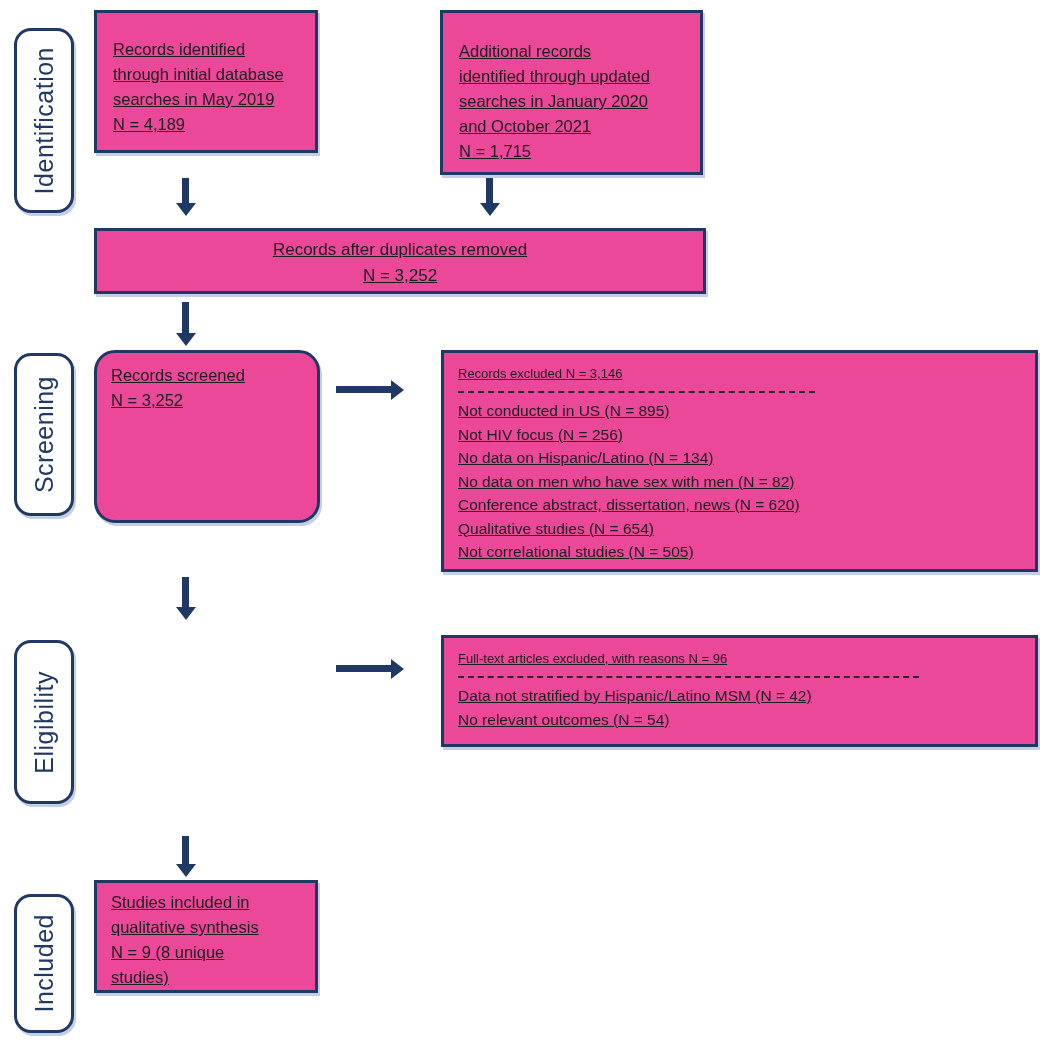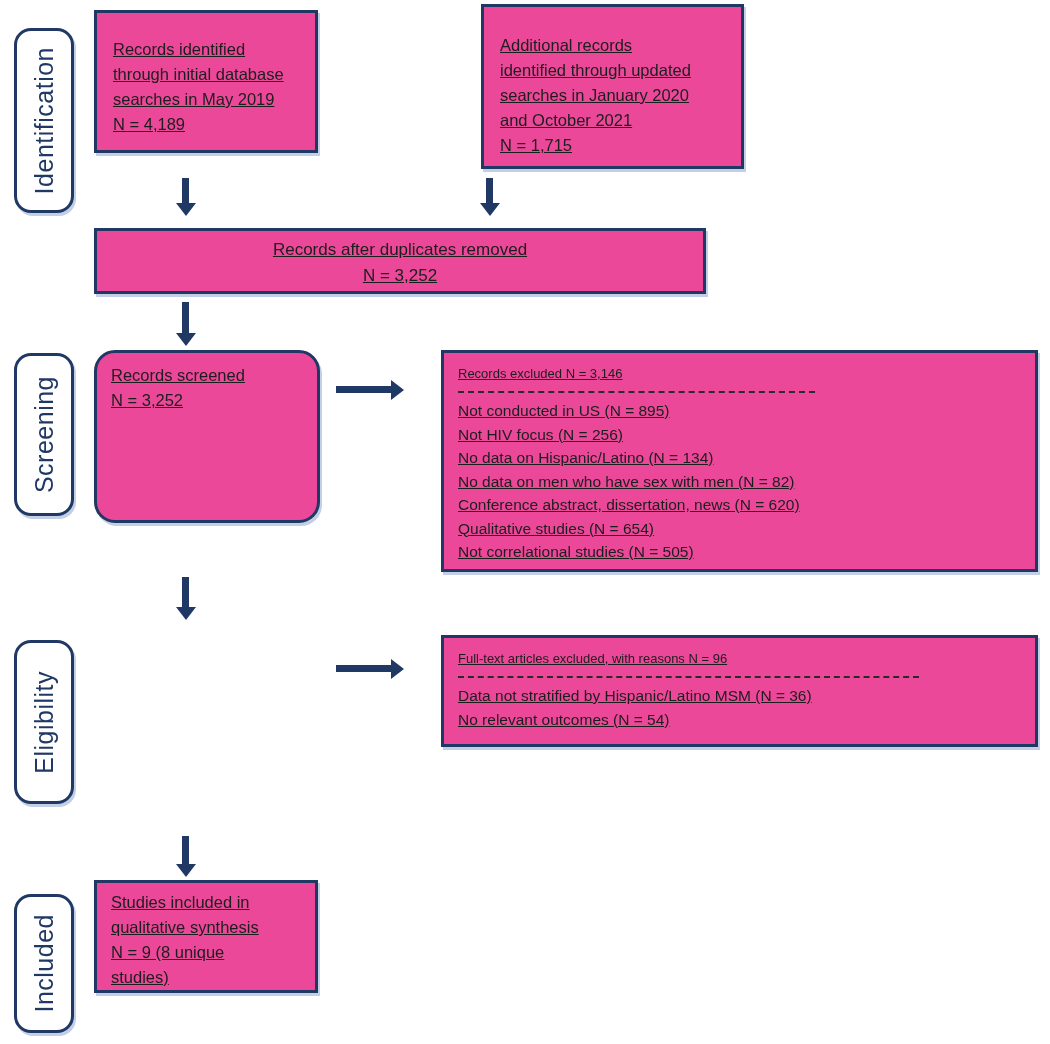--- a/index.html
+++ b/index.html
@@ -44,21 +44,21 @@
     position: absolute;
     border: 3px solid var(--navy, #1f3864);
     background: #ec4899;
     box-shadow: 2px 3px 0 var(--shadow, #c3cfe5);
     box-sizing: border-box;
     font-size: 16.5px;
     line-height: 25px;
     text-decoration: underline;
   }
   #box-records-identified { left: 94px;  top: 10px;  width: 224px; height: 143px; padding: 24px 10px 0 16px; }
-  #box-additional-records { left: 440px; top: 4px;  width: 263px; height: 165px; padding: 26px 10px 0 16px; margin-left: 41px; }
+  #box-additional-records { left: 440px; top: 10px;  width: 263px; height: 165px; padding: 26px 10px 0 16px; }
   #box-duplicates-removed { left: 94px;  top: 228px; width: 612px; height: 66px;  padding: 6px 10px 0 10px; text-align: center; font-size: 17px; line-height: 26px; }
   #box-records-screened   { left: 94px;  top: 350px; width: 226px; height: 173px; padding: 10px 10px 0 14px; border-radius: 21px; }
   #box-records-excluded   { left: 441px; top: 350px; width: 597px; height: 222px; padding: 8px 12px 0 14px; }
   #box-fulltext-assessed  { left: 94px;  top: 633px; width: 226px; height: 151px; padding: 12px 10px 0 14px; }
   #box-fulltext-excluded  { left: 441px; top: 635px; width: 597px; height: 112px; padding: 8px 12px 0 14px; }
   #box-studies-included   { left: 94px;  top: 880px; width: 224px; height: 113px; padding: 7px 10px 0 14px; }
 
   .fbox-title { font-size: 13px; line-height: 26px; }
   .divider {
     height: 0;
@@ -164,21 +164,21 @@
         <div class="list-line">Qualitative studies (N = 654)</div>
         <div class="list-line">Not correlational studies (N = 505)</div>
       </div>
   </div>
 
 
   <div class="fbox" id="box-fulltext-excluded">
     <div class="fbox-title">Full-text articles excluded, with reasons N = 96</div>
     <div class="divider d-wider"></div>
     <div class="reasons">
-        <div class="list-line">Data not stratified by Hispanic/Latino MSM (N = 36)</div>
+        <div class="list-line">Data not stratified by Hispanic/Latino MSM (N = 42)</div>
         <div class="list-line">No relevant outcomes (N = 54)</div>
       </div>
   </div>
 
   <div class="fbox" id="box-studies-included">
       <div class="list-line">Studies included in</div>
       <div class="list-line">qualitative synthesis</div>
       <div class="list-line">N = 9 (8 unique</div>
       <div class="list-line">studies)</div>
     </div>

